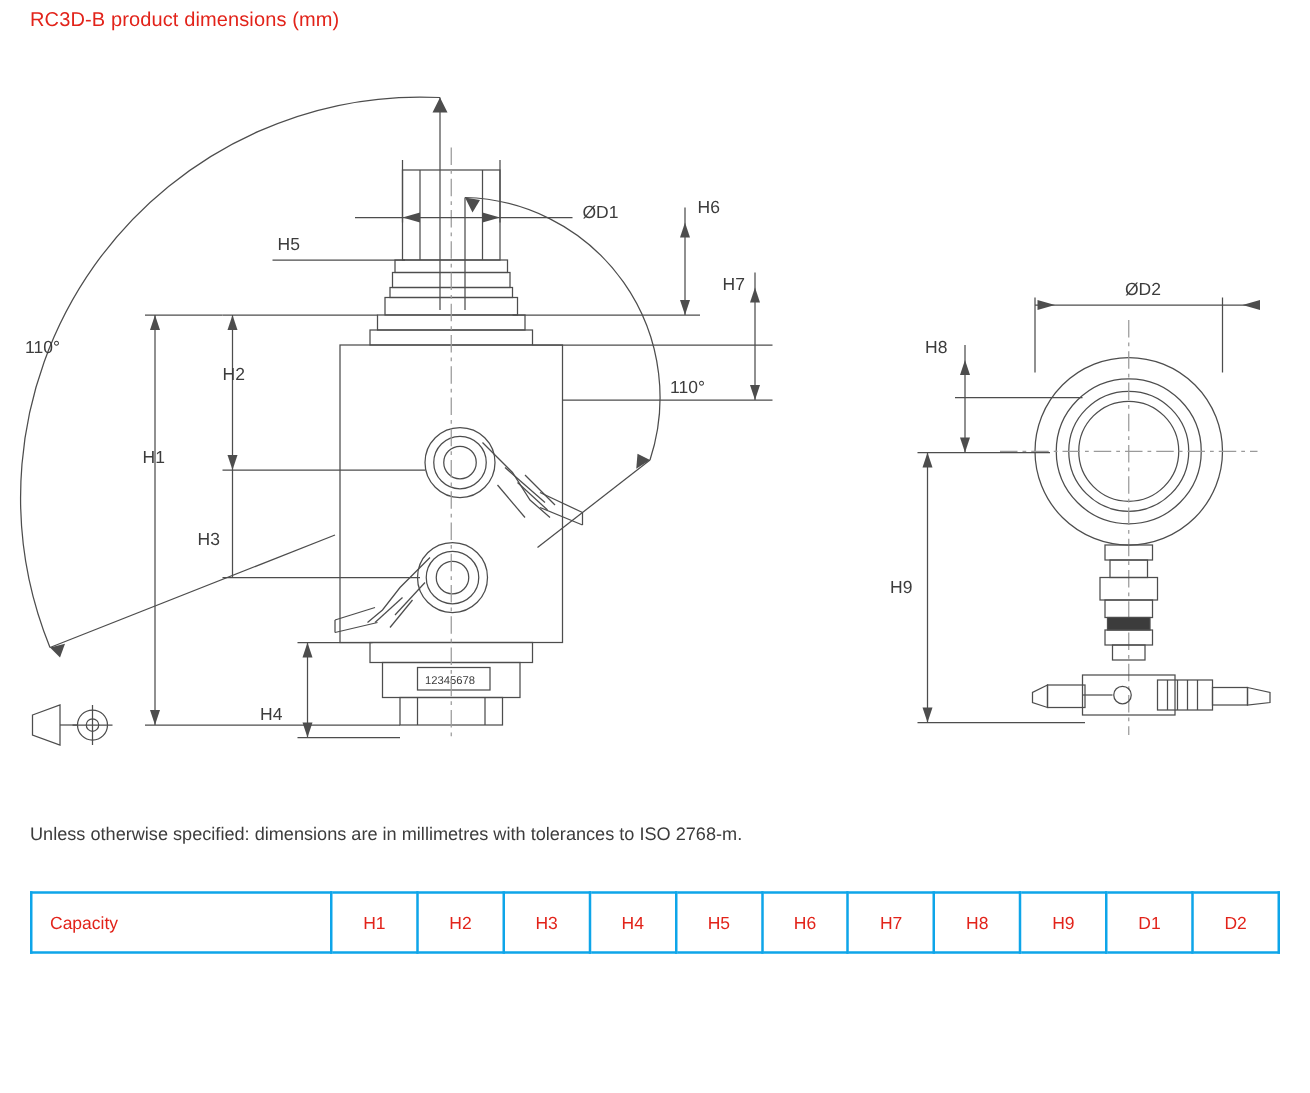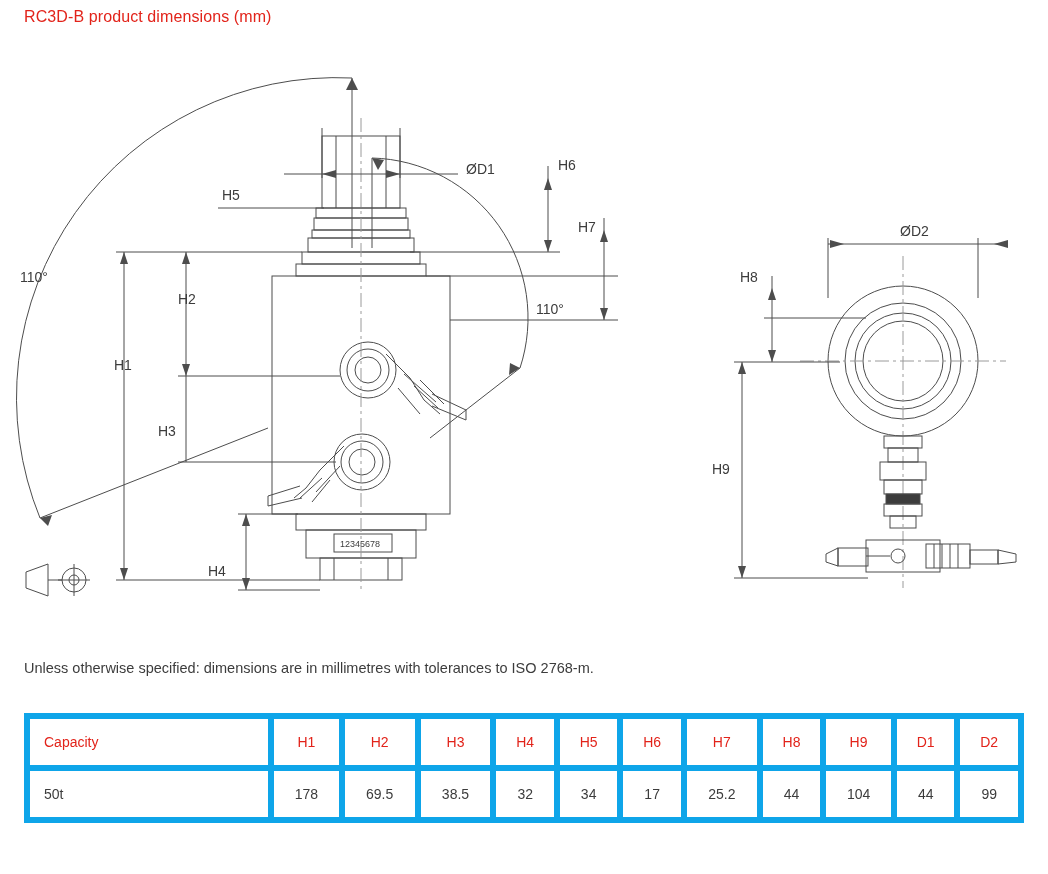--- a/index.html
+++ b/index.html
@@ -45,21 +45,21 @@
   }
   table.dim-table {
     position: absolute;
     left: 24px;
     top: 713px;
     width: 1000px;
     border-collapse: collapse;
     font-size: 14px;
   }
   table.dim-table td {
-    border: 6px solid #0ea5e9;
+    border: 2px solid #0ea5e9;
     height: 46px;
     text-align: center;
     color: #3c3c3c;
     padding: 0 12px;
   }
   table.dim-table tr.head td {
     color: #e2231a;
   }
   table.dim-table td.first {
     text-align: left;
@@ -267,28 +267,14 @@
       <td>H3</td>
       <td>H4</td>
       <td>H5</td>
       <td>H6</td>
       <td>H7</td>
       <td>H8</td>
       <td>H9</td>
       <td>D1</td>
       <td>D2</td>
     </tr>
-    <tr>
-      <td class="first">50t</td>
-      <td>178</td>
-      <td>69.5</td>
-      <td>38.5</td>
-      <td>32</td>
-      <td>34</td>
-      <td>17</td>
-      <td>25.2</td>
-      <td>44</td>
-      <td>104</td>
-      <td>44</td>
-      <td>99</td>
-    </tr>
   </tbody>
 </table>
 
 </body></html>

